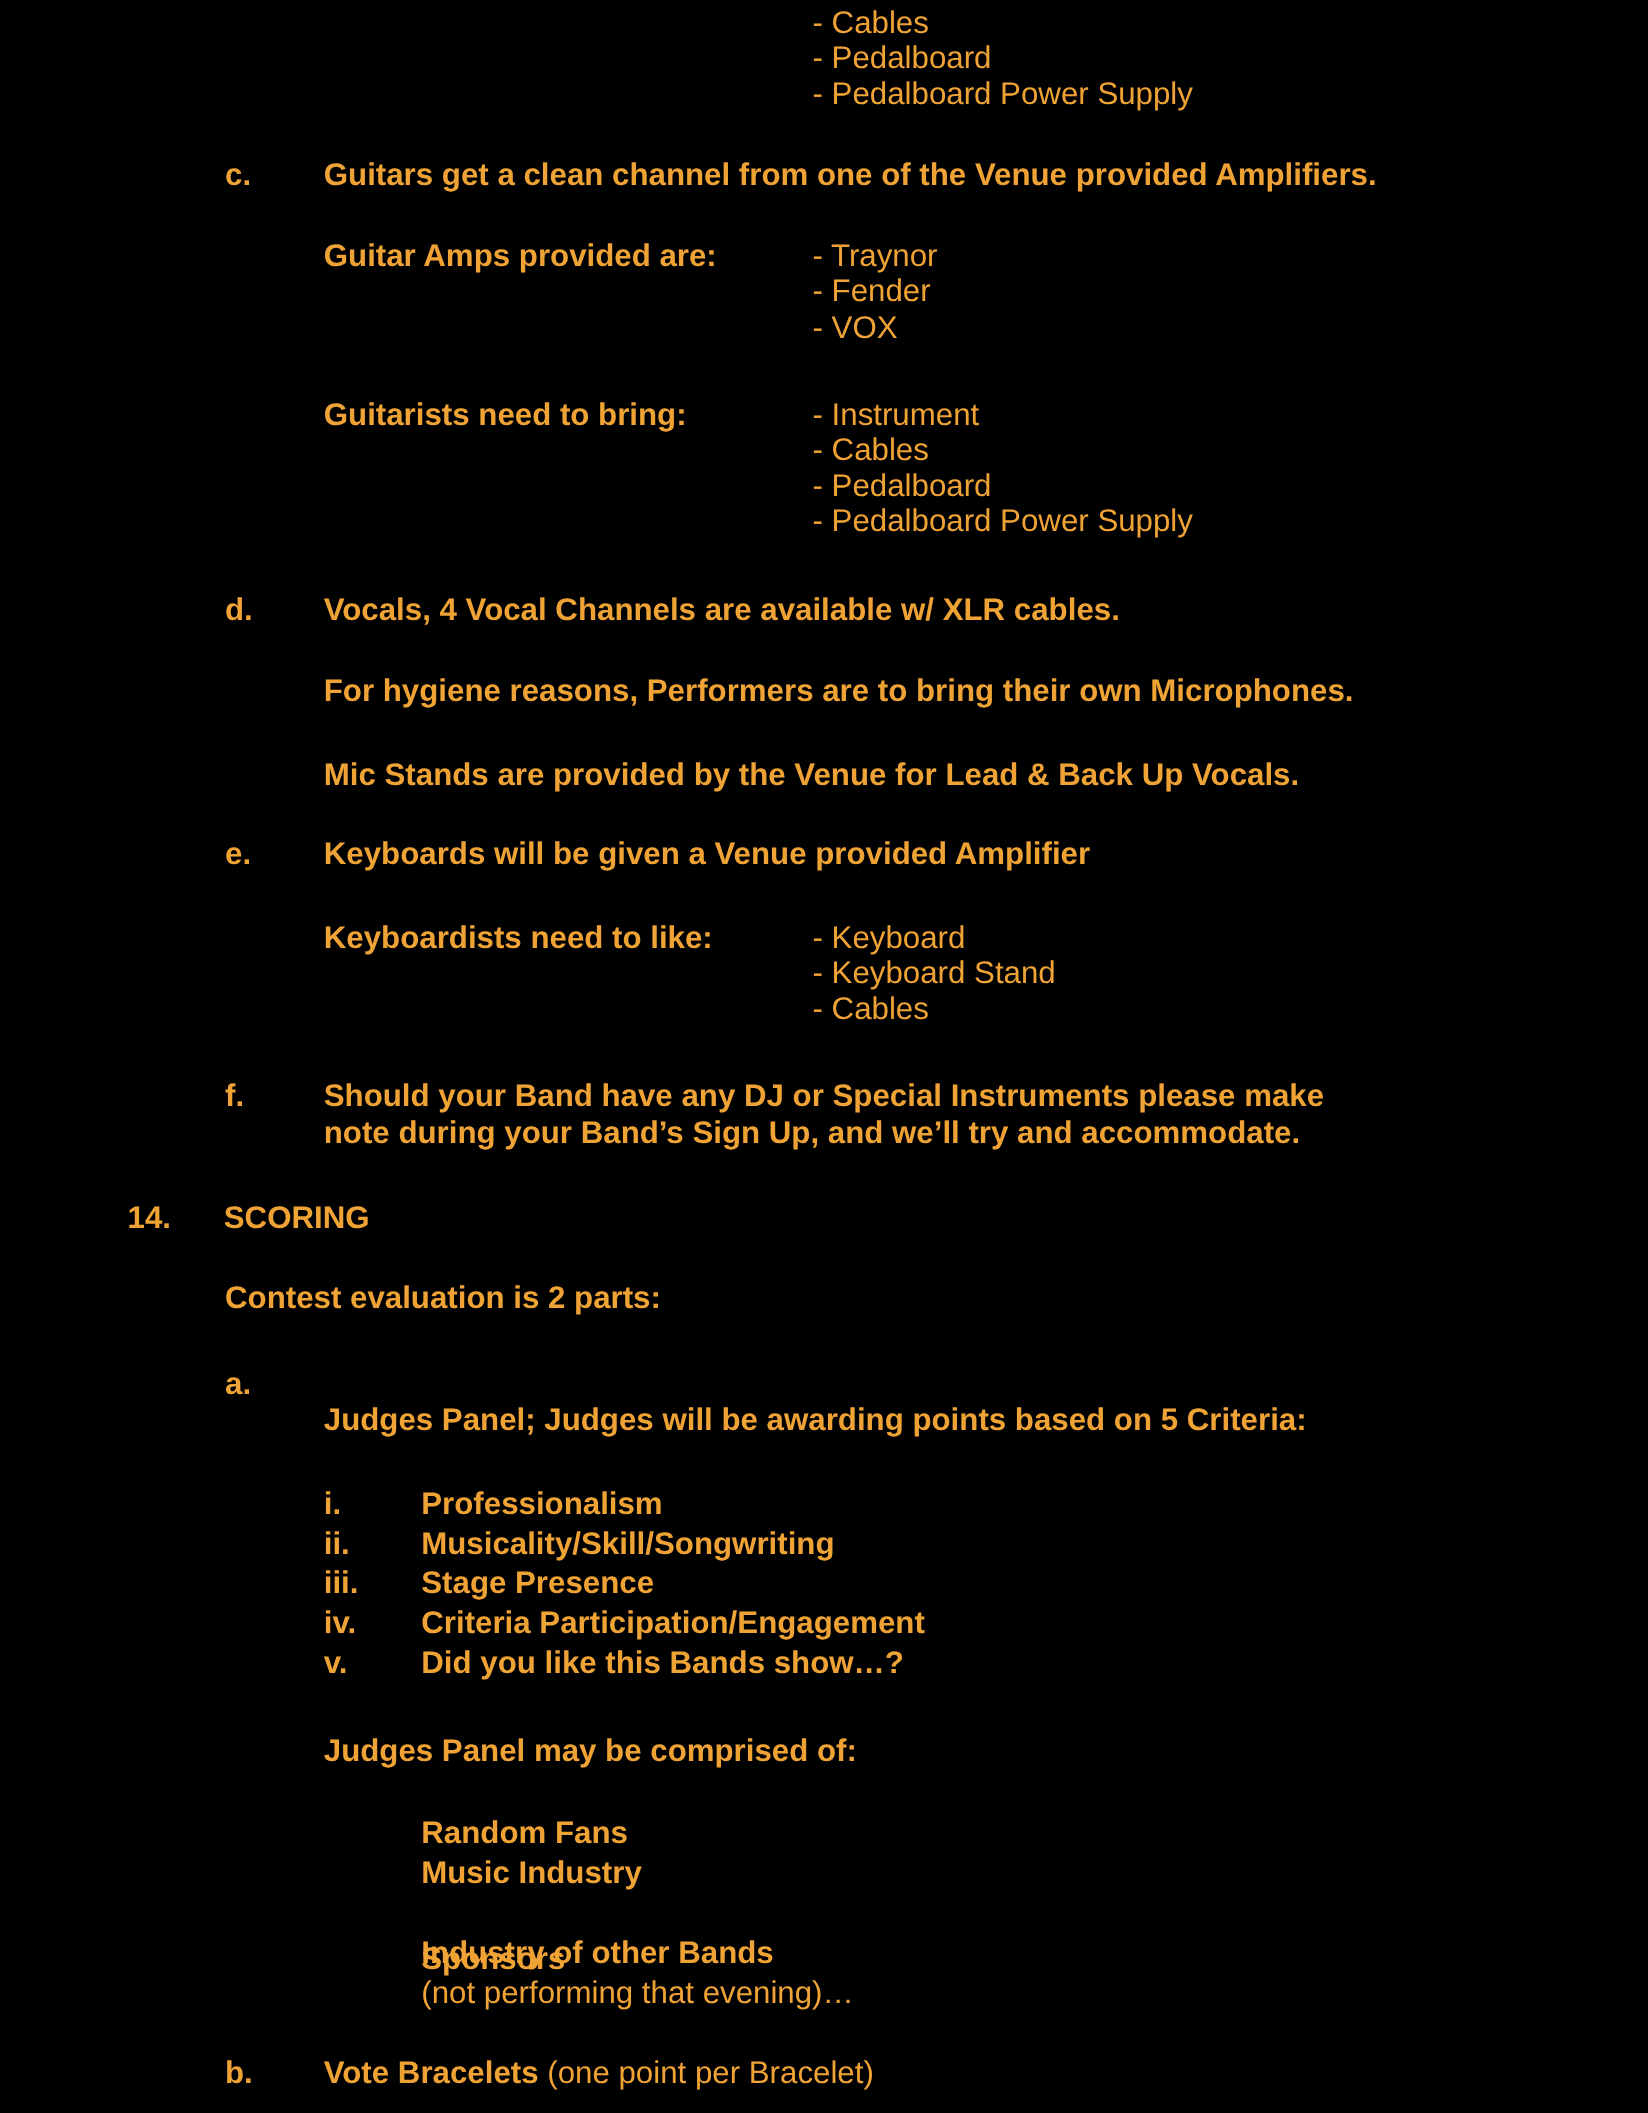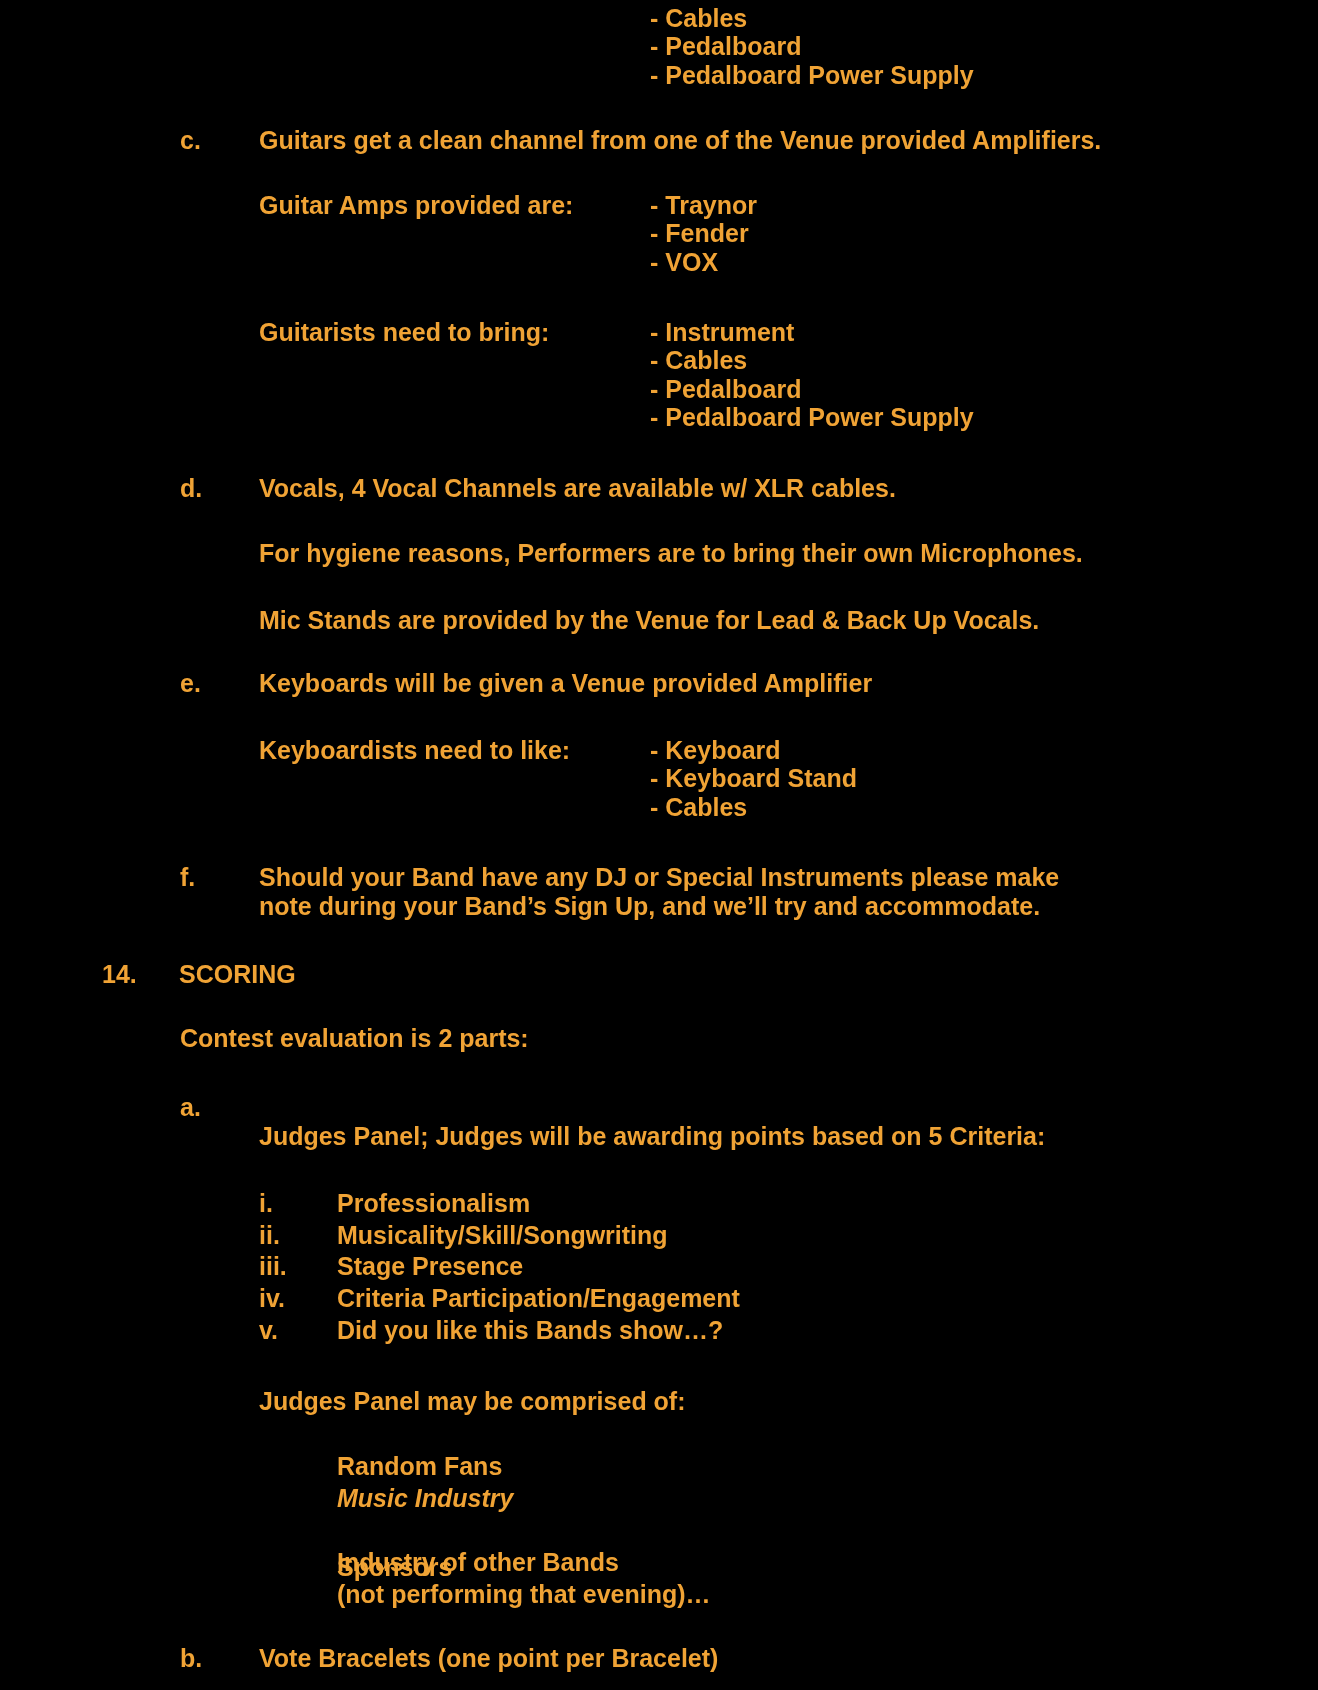--- a/index.html
+++ b/index.html
@@ -22,21 +22,21 @@
     width: 100%;
     height: 29px;
     line-height: 29px;
   }
   .seg {
     position: absolute;
     top: 0;
     white-space: pre;
   }
   .b { font-weight: 700; }
-  .r { font-weight: 700; margin-top: 32px; }
+  .r { font-weight: 400; margin-top: 32px; }
 </style>
 </head>
 <body>
 
 <div id="page" style="background: rgb(0, 0, 0); color: rgb(240, 163, 53);">
     <div class="line" style="top: 4px;">
       <div class="seg" style="left: 650px;"><span class="r">- Cables</span></div>
     </div>
     <div class="line" style="top: 32px;">
       <div class="seg" style="left: 650px;"><span class="r">- Pedalboard</span></div>
@@ -135,21 +135,21 @@
       <div class="seg" style="left: 259px;"><span class="b">v.</span></div>
       <div class="seg" style="left: 337px;"><span class="b">Did you like this Bands show…?</span></div>
     </div>
     <div class="line" style="top: 1387px;">
       <div class="seg" style="left: 259px;"><span class="b">Judges Panel may be comprised of:</span></div>
     </div>
     <div class="line" style="top: 1452px;">
       <div class="seg" style="left: 337px;"><span class="b">Random Fans</span></div>
     </div>
     <div class="line" style="top: 1484px;">
-      <div class="seg" style="left: 337px; font-style: italic;"><span class="b">Music Industry</span></div>
+      <div class="seg" style="left: 337px;"><span class="b">Music Industry</span></div>
     </div>
     <div class="line" style="top: 1516px; margin-top: 37px;">
       <div class="seg" style="left: 337px;"><span class="b">Sponsors</span></div>
     </div>
     <div class="line" style="top: 1548px;">
       <div class="seg" style="left: 337px;"><span class="b">Industry of other Bands</span></div>
     </div>
     <div class="line" style="top: 1580px;">
       <div class="seg" style="left: 337px;"><span class="r">(not performing that evening)…</span></div>
     </div>

